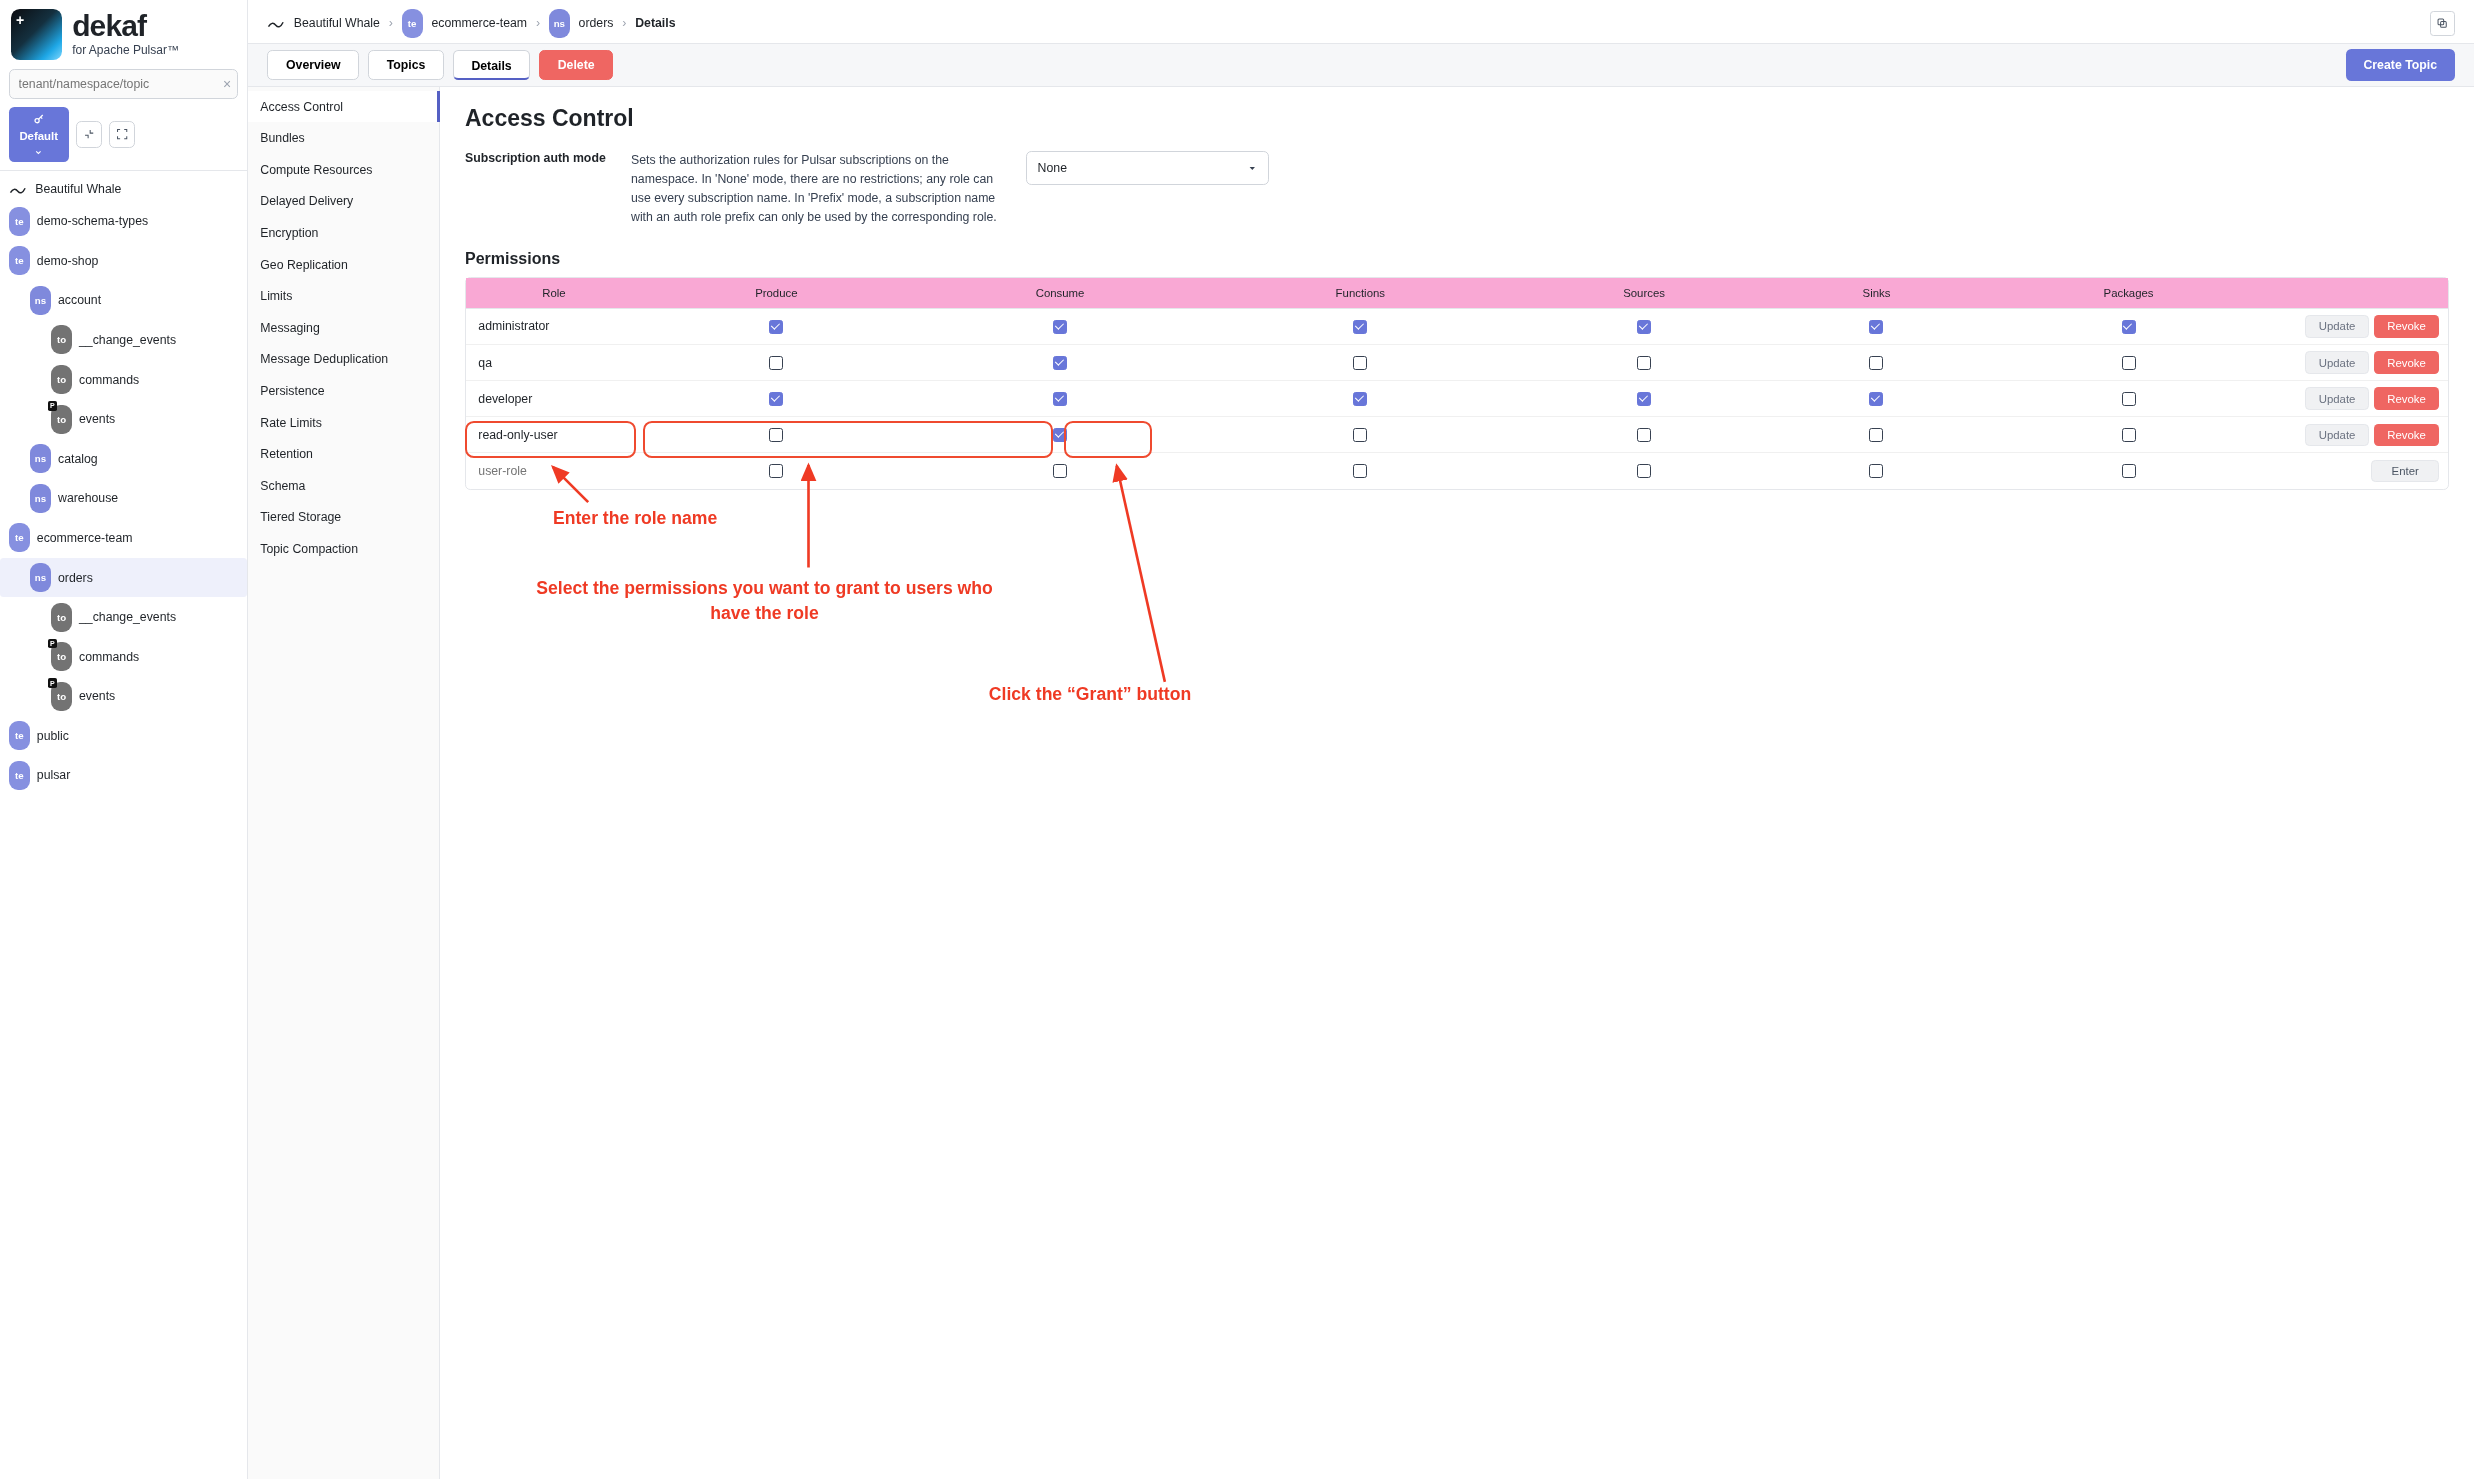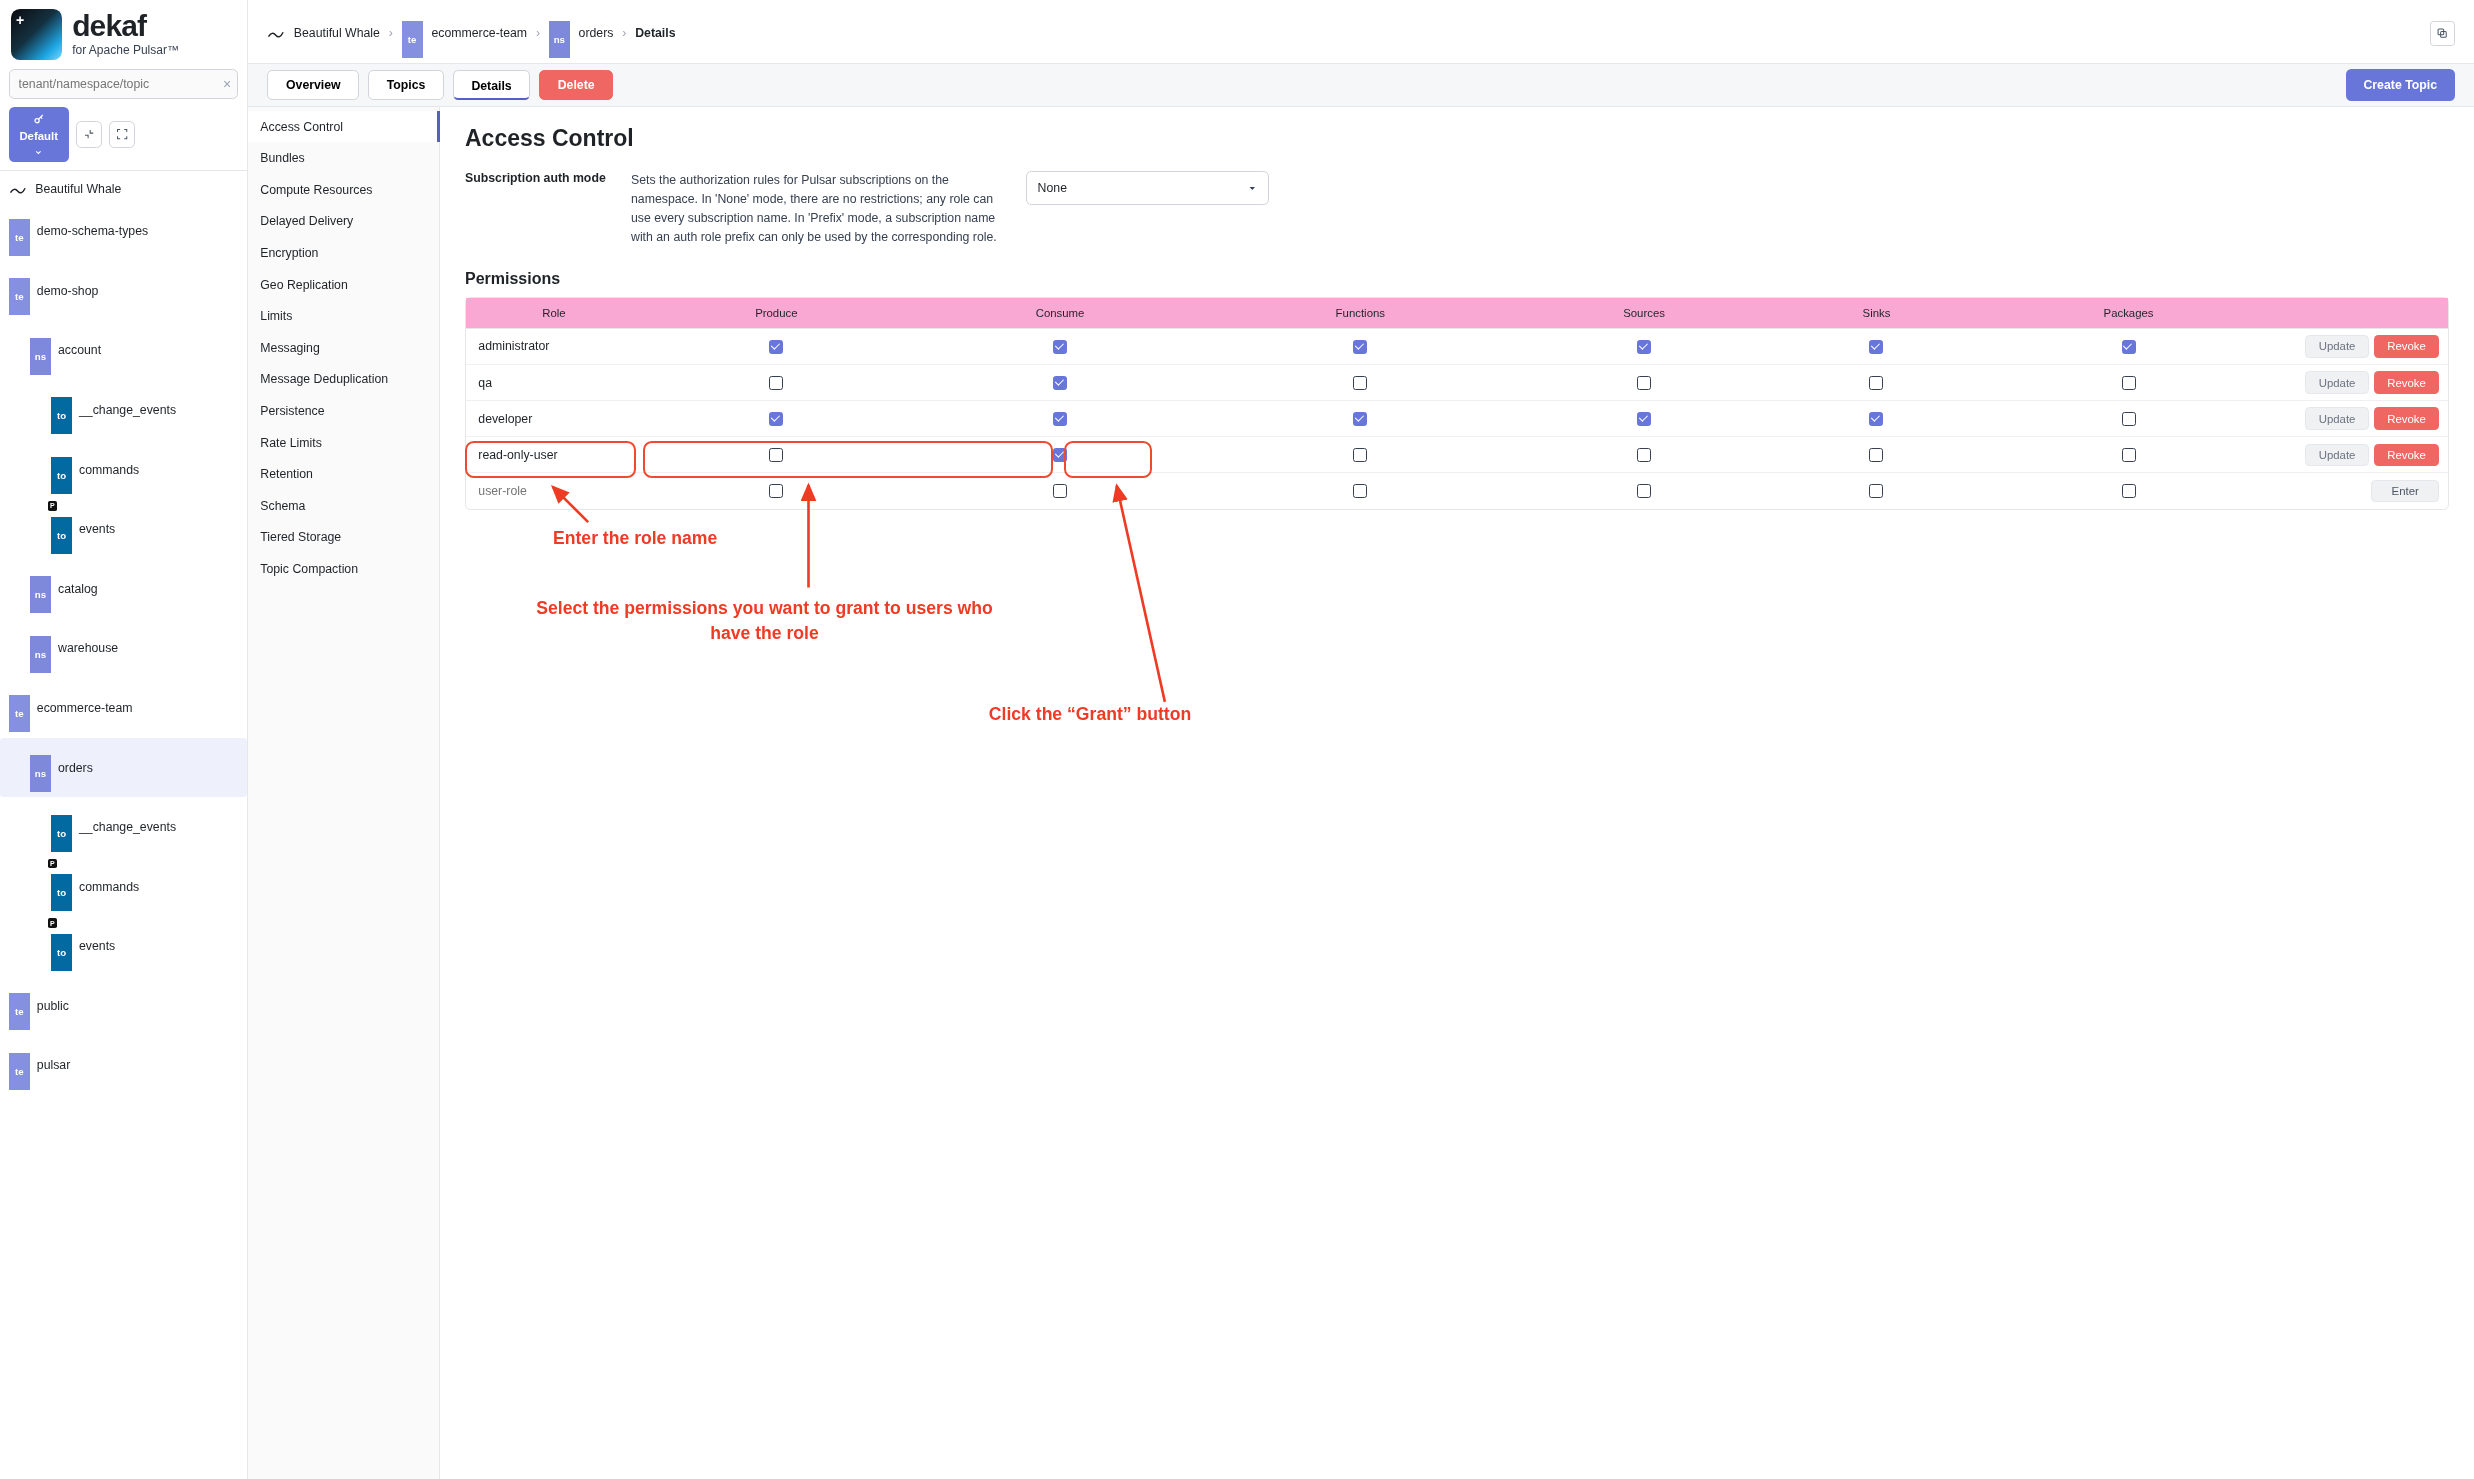--- a/index.html
+++ b/index.html
@@ -17,24 +17,24 @@
 .search-box { position: relative; }
 .search-input { width: 100%; padding: 7px 25px 7px 8.8px; border: 0.9px solid #d1d5db; border-radius: 5.3px; background:#fafafa; color:#6b7280; font-size:12.3px; }
 .clear-x { position: absolute; right: 7px; top: 50%; transform: translateY(-50%); color:#9ca3af; font-size:14px; cursor:pointer; }
 .controls-row { display:flex; gap:7px; padding:5.3px 8.8px 8.8px; align-items:center; border-bottom:0.9px solid #e5e7eb;}
 .default-btn { display:inline-flex; align-items:center; gap:5.3px; background:#6876d9; color:#fff; border:none; padding:5.3px 10.6px; border-radius:5.3px; font-weight:600; font-size:11.4px; cursor:pointer;flex-direction:column;}
 .icon-btn { width:26.4px; height:26.4px; display:inline-flex; align-items:center; justify-content:center; border:0.9px solid #d1d5db; border-radius:5.3px; background:#fff; cursor:pointer; color:#4b5563;}
 .tree { padding: 5.3px 0; overflow-y:auto; flex:1;}
 .tree-node { display:flex; align-items:center; gap:7px; padding:5.3px 8.8px; cursor:pointer; font-size:12.3px; border-radius:3.5px;}
 .tree-node.cluster { gap:8.8px; }
 .tree-node.selected { background:#eef0fb; }
-.badge { display:inline-flex; align-items:center; justify-content:center; min-width:21px; height:37px; border-radius:0; font-size:9.7px; font-weight:600; color:#fff; padding:0 4.4px;margin-top:12px;}
+.badge { display:inline-flex; align-items:center; justify-content:center; min-width:21px; height:29px; border-radius:9px; font-size:9.7px; font-weight:600; color:#fff; padding:0 4.4px;}
 .badge.te { background:#8690e0; }
 .badge.ns { background:#7f89dc; }
-.badge.to { background:#0369a1; }
+.badge.to { background:#737373; }
 .indent-1 { padding-left: 30px; }
 .indent-2 { padding-left: 51px; }
 .cluster-svg { width:17.6px; height:14px; }
 .p-marker { position:absolute; top:-3.5px; left:-3.5px; background:#111; color:#fff; font-size:7px; width:9.7px; height:9.7px; border-radius:1.8px; display:flex; align-items:center; justify-content:center; font-weight:bold; }
 .badge-wrap { position:relative; display:inline-flex; }
 
 
 .main { flex:1; display:flex; flex-direction:column; }
 .breadcrumb-bar { display:flex; align-items:center; justify-content:space-between; padding:8.8px 19.4px 5.3px; }
 .breadcrumb { display:flex; align-items:center; gap:8.8px; font-size:12.3px; }

